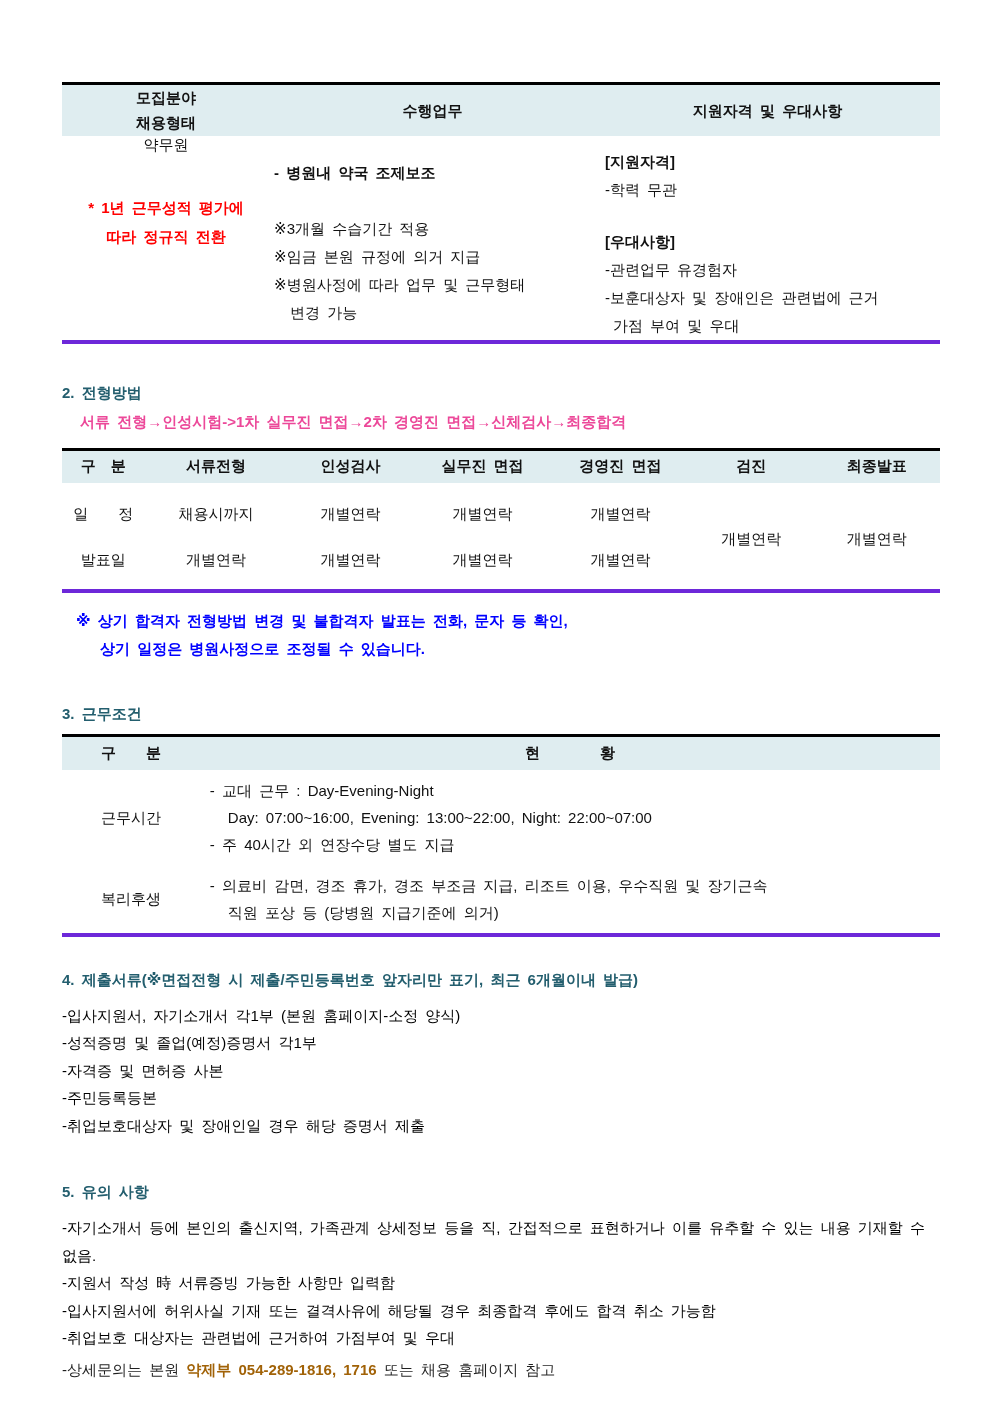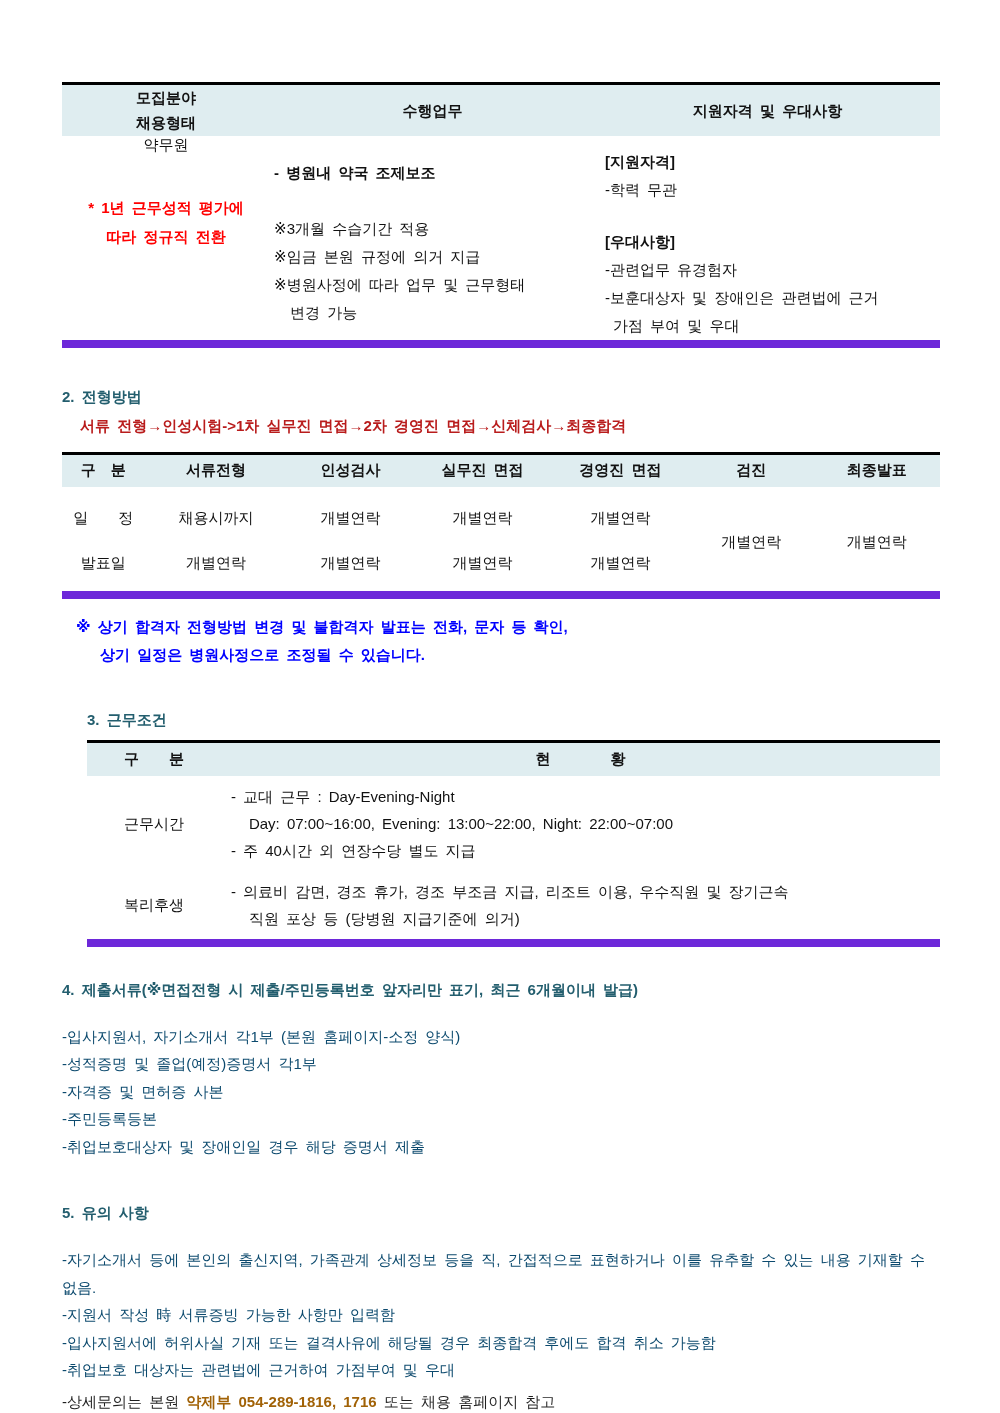--- a/index.html
+++ b/index.html
@@ -8,21 +8,21 @@
     width: 1000px; height: 1413px;
     font-family: "Liberation Sans", "DejaVu Sans", sans-serif;
     font-size: 15px; color: #111; overflow: hidden;
   }
   .page { width: 878px; margin-left: 62px; padding-top: 70px; word-spacing: 3px; }
 
   .sec-h { font-size: 15px; font-weight: bold; color: #235e6e; }
 
   
   table { width: 100%; border-collapse: collapse; table-layout: fixed; }
-  .doc-table { border-top: 3px solid #000; border-bottom: 8px solid #6d28d9; }
+  .doc-table { border-top: 3px solid #000; border-bottom: 4px solid #6d28d9; }
   .doc-table th {
     background: #dfedf0; font-weight: bold; font-size: 15px; color: #111;
     text-align: center; vertical-align: middle;
   }
   .doc-table td { vertical-align: top; }
 
   
   .t1 { margin-top: 12px; }
   .t1 th { height: 52px; line-height: 25px; }
   .t1 td { height: 198px; padding-top: 0; }
@@ -33,42 +33,42 @@
   .duty-main { margin-top: 28px; font-weight: bold; padding-left: 4px; }
   .duty-notes { margin-top: 32px; line-height: 28px; padding-left: 4px; }
   .indent1 { padding-left: 16px; }
   .qual-block { padding-left: 10px; margin-top: 12px; line-height: 28px; }
   .block-title { font-weight: bold; }
   .pref-gap { margin-top: 24px; }
   .indent2 { padding-left: 8px; }
 
   
   .sec2 { margin-top: 40px; }
-  .flow-line { margin: 10px 0 16px 18px; color: #b91c1c; font-weight: bold; }
+  .flow-line { margin: 10px 0 16px 18px; color: #ec4899; font-weight: bold; }
   .t2 th { height: 34px; }
   .t2 td { text-align: center; vertical-align: middle; font-size: 15px; margin-top: 20px; }
   .t2 tr.r1 td { height: 56px; padding-top: 6px; }
   .t2 tr.r2 td { height: 52px; padding-bottom: 8px; }
   .t2 td.merged { vertical-align: middle; padding: 0; }
   .blue-note { margin: 14px 0 0 14px; color: #0000ff; font-weight: bold; line-height: 28px; }
   .blue-note .ln2 { margin-left: 24px; }
 
   
-  .sec3 { margin-top: 42px; margin-left: 25px; }
+  .sec3 { margin-top: 42px; }
   .t3 { margin-top: 10px; }
   .t3 th { height: 34px; }
   .t3 td { line-height: 27px; }
   .t3 .label-cell { text-align: center; vertical-align: middle; }
   .t3 .content-cell { padding: 7px 0 7px 10px; }
   .t3 .c1 { width: 15.7%; }
   .indent3 { padding-left: 18px; }
 
   
   .sec4 { margin-top: 34px; }
-  .plain-list { margin-top: 23px; line-height: 27.5px; color: #0c4a6e; }
+  .plain-list { margin-top: 12px; line-height: 27.5px; color: #000000; }
   .sec5 { margin-top: 44px; }
   .contact-line { margin-top: 9px; color: #1f1f1f; }
   .contact-hl { color: #a16207; font-weight: bold; }
 </style>
 </head>
 <body>
 
 <div class="page">
 
   <section>

